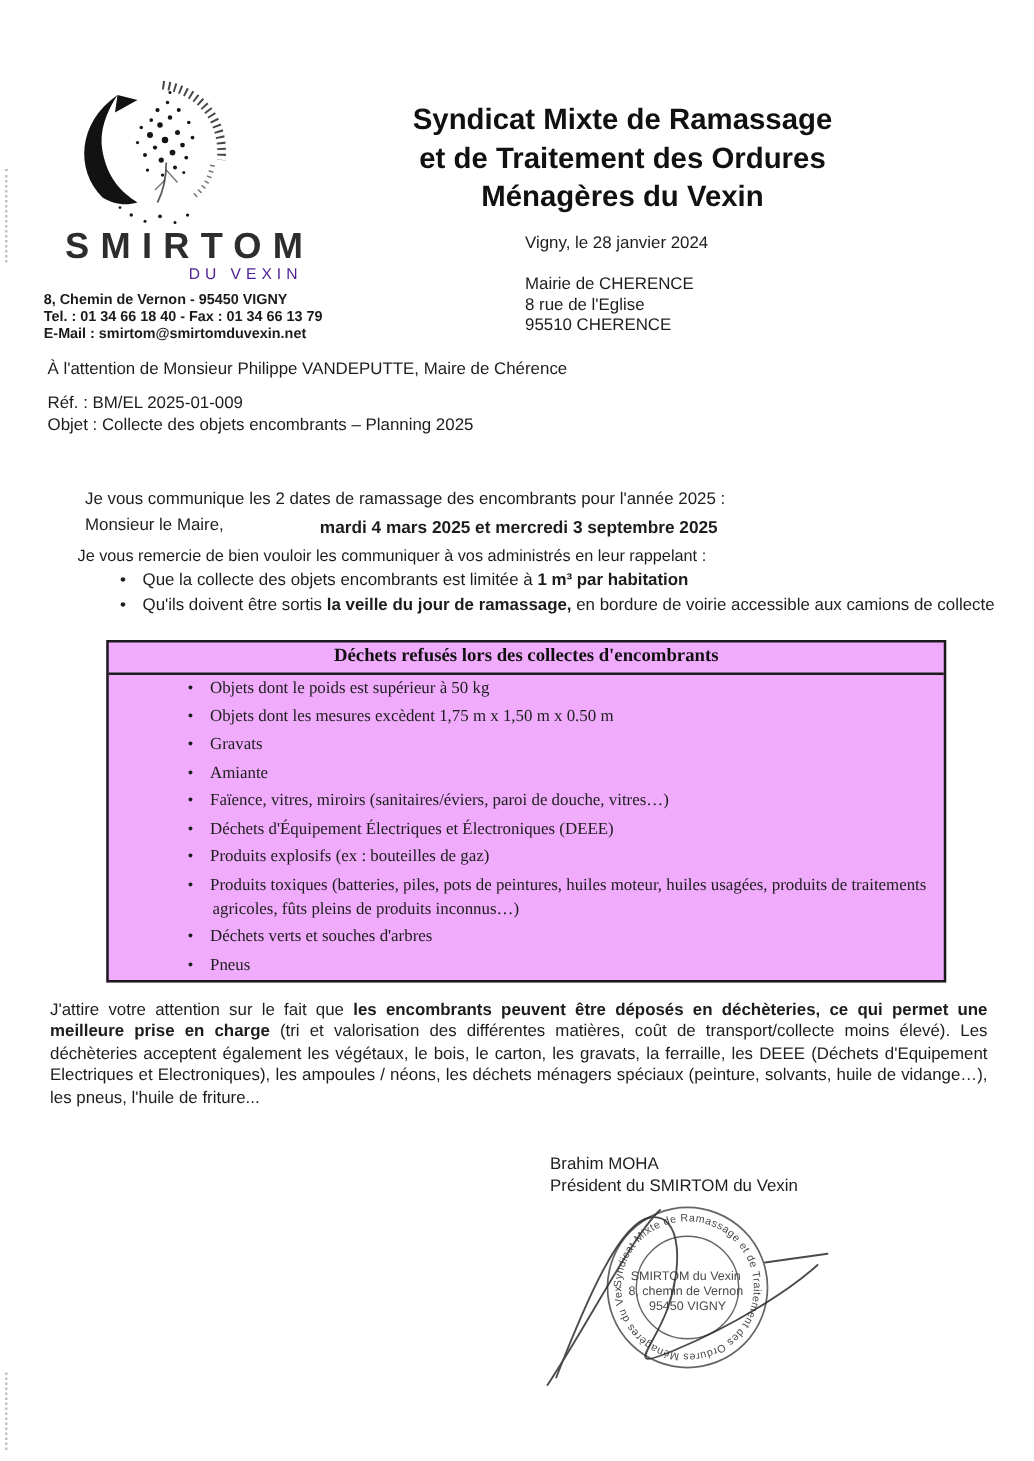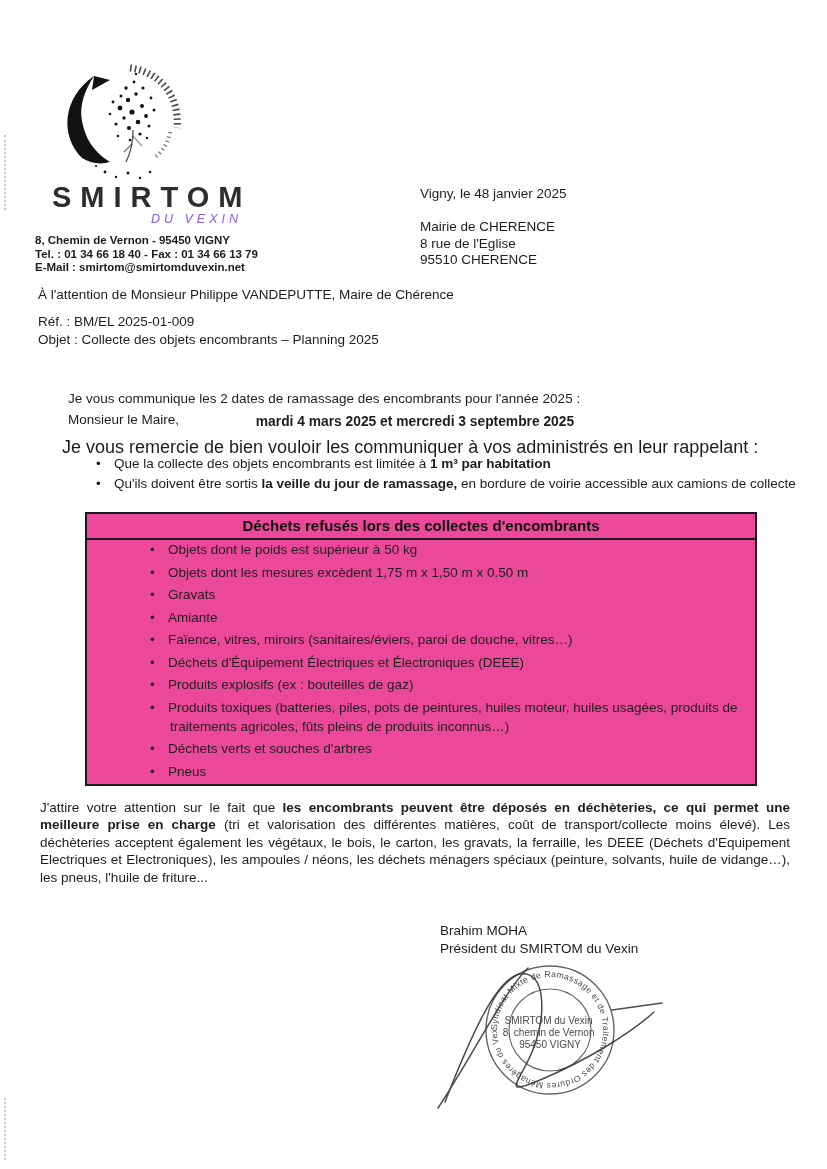--- a/index.html
+++ b/index.html
@@ -3,41 +3,41 @@
 <meta charset="utf-8">
 <style>
   html,body{margin:0;padding:0;background:#e8e8e8;}
   .page{
     position:relative;width:827px;height:1169px;margin:0 auto;background:#ffffff;
     font-family:"Liberation Sans", sans-serif;color:#1d1d1d;overflow:hidden;
   }
   .abs{position:absolute;}
   
   .brand{left:52px;top:181px;width:192px;font-size:29px;font-weight:700;letter-spacing:9px;color:#2d2d2d;}
-  .brand-sub{left:52px;top:212px;width:190px;text-align:right;font-size:12.5px;letter-spacing:4px;color:#8b5cf6;font-style:italic;}
+  .brand-sub{left:52px;top:212px;width:190px;text-align:right;font-size:12.5px;letter-spacing:4px;color:#4c1d95;}
   .lh-address{left:35px;top:234px;font-size:11.5px;font-weight:700;line-height:13.6px;color:#1b1b1b;}
   
   .doc-title{left:293px;top:80px;width:410px;text-align:center;font-size:23.5px;font-weight:700;line-height:31px;color:#111;}
   .dateline{left:420px;top:186px;font-size:13.5px;}
   .recipient{left:420px;top:219px;font-size:13.5px;line-height:16.5px;}
   .attention{left:38px;top:287px;font-size:13.5px;text-align:right;}
   .ref-line{left:38px;top:314px;font-size:13.5px;}
   .objet-line{left:38px;top:332px;font-size:13.5px;}
   .objet-line .u{}
   
   .salutation{left:68px;top:365px;font-size:13.5px;margin-top:47px;}
   .intro{left:68px;top:391px;font-size:13.5px;}
   .dates-line{left:60px;top:414px;width:710px;text-align:center;font-size:13.8px;font-weight:700;}
-  .remind{left:62px;top:437px;font-size:18px;}
+  .remind{left:62px;top:437px;font-size:13px;}
   ul.plain{list-style:none;margin:0;padding:0;}
   .reminders{left:90px;top:455px;width:706px;font-size:13.5px;line-height:18.5px;}
   .reminders li{margin-bottom:1px;padding-left:24px;text-indent:-24px;}
   .bullet{display:inline-block;width:24px;text-indent:0;text-align:left;padding-left:6px;box-sizing:border-box;}
   
-  .refused-box{left:85px;top:512px;width:668px;border:2px solid #1b1b1b;background:#ec4899;}
+  .refused-box{left:85px;top:512px;width:668px;border:2px solid #1b1b1b;background:#f0abfc;font-family:Liberation Serif, serif;}
   .refused-title{border-bottom:2px solid #1b1b1b;text-align:center;font-size:15px;font-weight:700;padding:3px 2px 4px;color:#101010;}
   .refused-list{padding:9px 10px 8px 14px;font-size:13.5px;line-height:19px;}
   .refused-list li{margin-bottom:3.5px;padding-left:36px;text-indent:-26px;margin-left:47px;}
   
   .closing{left:40px;top:799px;width:750px;font-size:13.5px;line-height:17.4px;text-align:justify;}
   .valediction{left:40px;top:893px;font-size:13.5px;}
   .sig-block{left:440px;top:922px;font-size:13.5px;line-height:18px;}
   .stamp{left:400px;top:950px;}
   b{font-weight:700;}
   .artifact{width:3px;border-left:2px dotted #c4c4c4;}
@@ -92,22 +92,27 @@
   </svg>
 
   <div class="abs brand">SMIRTOM</div>
   <div class="abs brand-sub">DU VEXIN</div>
   <div class="abs lh-address">
     <div>8, Chemin de Vernon - 95450 VIGNY</div>
     <div>Tel. : 01 34 66 18 40 - Fax : 01 34 66 13 79</div>
     <div>E-Mail : smirtom@smirtomduvexin.net</div>
   </div>
 
+  <div class="abs doc-title">
+    <div>Syndicat Mixte de Ramassage</div>
+    <div>et de Traitement des Ordures</div>
+    <div>Ménagères du Vexin</div>
+  </div>
 
-  <div class="abs dateline">Vigny, le 48 janvier 2025</div>
+  <div class="abs dateline">Vigny, le 28 janvier 2024</div>
 
   <div class="abs recipient">
     <div>Mairie de CHERENCE</div>
     <div>8 rue de l'Eglise</div>
     <div>95510  CHERENCE</div>
   </div>
 
   <div class="abs attention">À l'attention de Monsieur Philippe VANDEPUTTE, Maire de Chérence</div>
   <div class="abs ref-line">Réf. : BM/EL 2025-01-009</div>
   <div class="abs objet-line"><span class="u">Objet :</span><span> Collecte des objets encombrants – Planning 2025</span></div>

